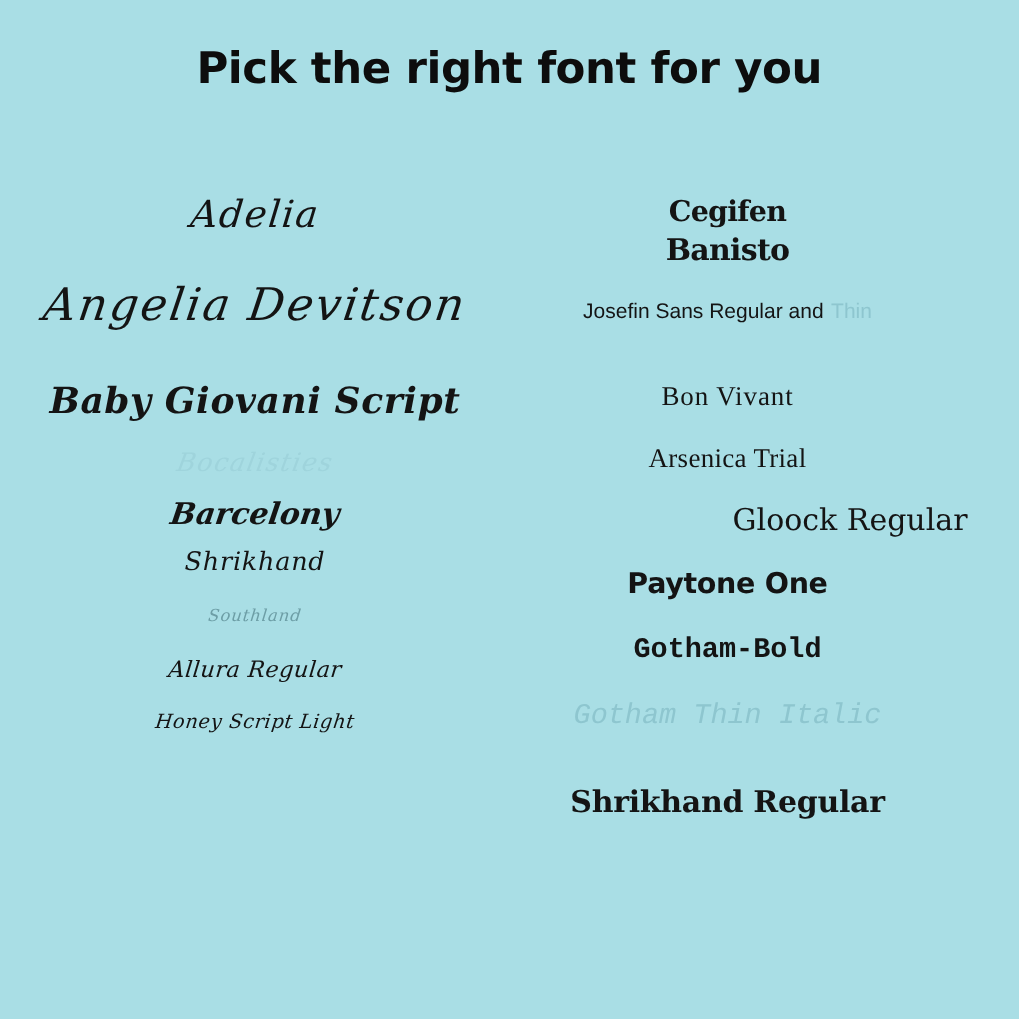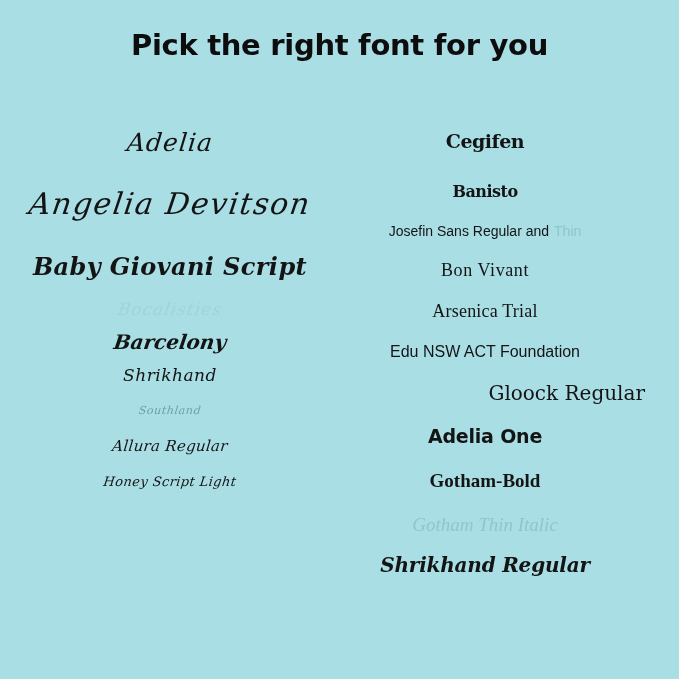--- a/index.html
+++ b/index.html
@@ -57,31 +57,31 @@
   .s-baby        { font-size: 24px; margin-top: 34px;  font-family: "DejaVu Serif", serif; font-weight: 600; letter-spacing: 0.4px; }
   .s-bocalisties { font-size: 17px; margin-top: 22px;  color: #9fd4dc; transform: skewX(-10deg); letter-spacing: 1px; }
   .s-barcelony   { font-size: 20px; margin-top: 13px;  font-weight: 600; transform: skewX(-8deg); }
   .s-parisienne  { font-size: 17px; margin-top: 14px;  letter-spacing: 0.5px; }
   .s-southland   { font-size: 11px; margin-top: 20px;  color: #6d9ea6; letter-spacing: 0.6px; transform: skewX(-6deg); }
   .s-allura      { font-size: 15px; margin-top: 23px;  letter-spacing: 0.3px; transform: skewX(-6deg); }
   .s-honey       { font-size: 13px; margin-top: 20px;  letter-spacing: 0.4px; transform: skewX(-7deg); }
 
   
   .s-cegifen   { font-family: "DejaVu Serif", serif; font-weight: bold; font-size: 19px; margin-top: 20px; letter-spacing: -0.5px; }
-  .s-banisto   { font-family: "DejaVu Serif", serif; font-weight: bold; font-size: 16px; margin-top: 32px; letter-spacing: -0.5px; }
+  .s-banisto   { font-family: "DejaVu Serif", serif; font-weight: bold; font-size: 20px; margin-top: 4px; letter-spacing: -0.5px; }
   .s-josefin   { font-family: "Liberation Sans", sans-serif; font-weight: 400; font-size: 14px; margin-top: 23px; }
   .s-josefin .thin { color: #8ec6cf; font-weight: 300; margin-left: 5px; }
-  .s-bonvivant { font-family: "Liberation Serif", serif; font-weight: 400; font-size: 18px; margin-top: 23px; letter-spacing: 0.6px; }
+  .s-bonvivant { font-family: "Liberation Serif", serif; font-weight: 400; font-size: 18px; margin-top: 40px; letter-spacing: 0.6px; }
   .s-arsenica  { font-family: Liberation Serif, serif; font-weight: 400; font-size: 18px; margin-top: 22px; letter-spacing: 0.2px; }
   .s-edunsw    { font-family: "Liberation Sans", sans-serif; font-weight: 400; font-size: 16px; margin-top: 23px; }
   .s-gloock    { font-family: "DejaVu Serif", serif; font-weight: 400; font-size: 20px; margin-top: 22px; text-align: right; }
   .s-paytone   { font-family: "DejaVu Sans", sans-serif; font-weight: bold; font-size: 19px; margin-top: 23px; letter-spacing: -0.2px; }
-  .s-gothamb   { font-family: Liberation Serif, serif; font-weight: bold; font-size: 19px; margin-top: 24px; }
-  .s-gothamt   { font-family: Liberation Serif, serif; font-weight: 300; font-style: italic; font-size: 19px; margin-top: 24px; color: #8ec6cf; }
-  .s-shrikhand { font-family: "DejaVu Serif", serif; font-weight: bold; font-style: italic; font-size: 20px; margin-top: 20px; letter-spacing: -0.2px; }
+  .s-gothamb   { font-family: Liberation Mono, monospace; font-weight: bold; font-size: 19px; margin-top: 24px; }
+  .s-gothamt   { font-family: Liberation Mono, monospace; font-weight: 300; font-style: italic; font-size: 19px; margin-top: 24px; color: #8ec6cf; }
+  .s-shrikhand { font-family: "DejaVu Serif", serif; font-weight: bold; font-size: 20px; margin-top: 36px; letter-spacing: -0.2px; }
 </style>
 </head>
 <body>
 
 <div id="page">
 
   <div id="title">Pick the right font for you</div>
 
   <div class="column" id="col-left">
     <div class="sample script s-adelia">Adelia</div>
@@ -96,21 +96,20 @@
   </div>
 
   <div class="column" id="col-right">
     <div class="sample s-cegifen">Cegifen</div>
     <div class="sample s-banisto">Banisto</div>
     <div class="sample s-josefin">
       <span>Josefin Sans Regular and</span><span class="thin">Thin</span>
     </div>
     <div class="sample s-bonvivant">Bon Vivant</div>
     <div class="sample s-arsenica">Arsenica Trial</div>
-    <div class="sample s-edunsw">Edu NSW ACT Foundation</div>
     <div class="sample s-gloock">Gloock Regular</div>
-    <div class="sample s-paytone">Adelia One</div>
+    <div class="sample s-paytone">Paytone One</div>
     <div class="sample s-gothamb">Gotham-Bold</div>
     <div class="sample s-gothamt">Gotham Thin Italic</div>
     <div class="sample s-shrikhand">Shrikhand Regular</div>
   </div>
 
 </div>
 
 </body></html>

